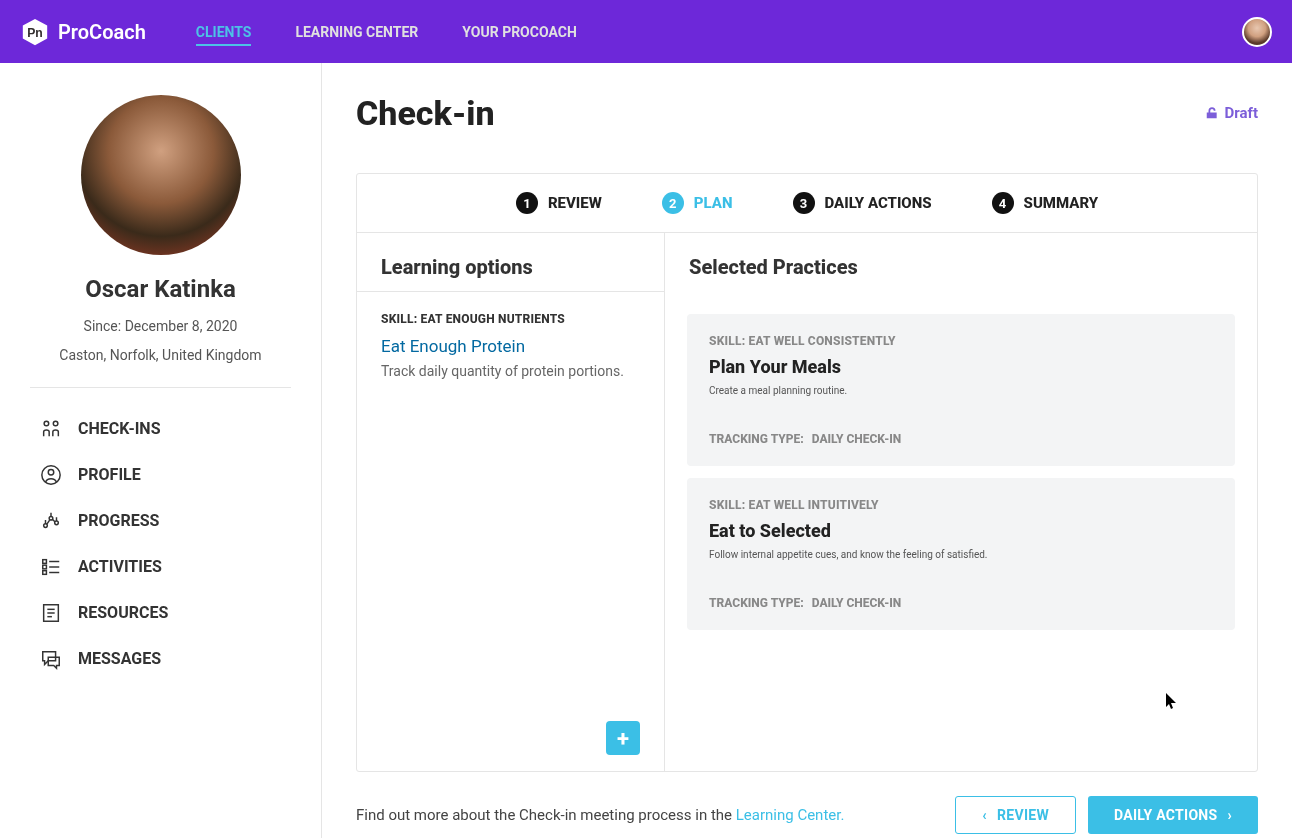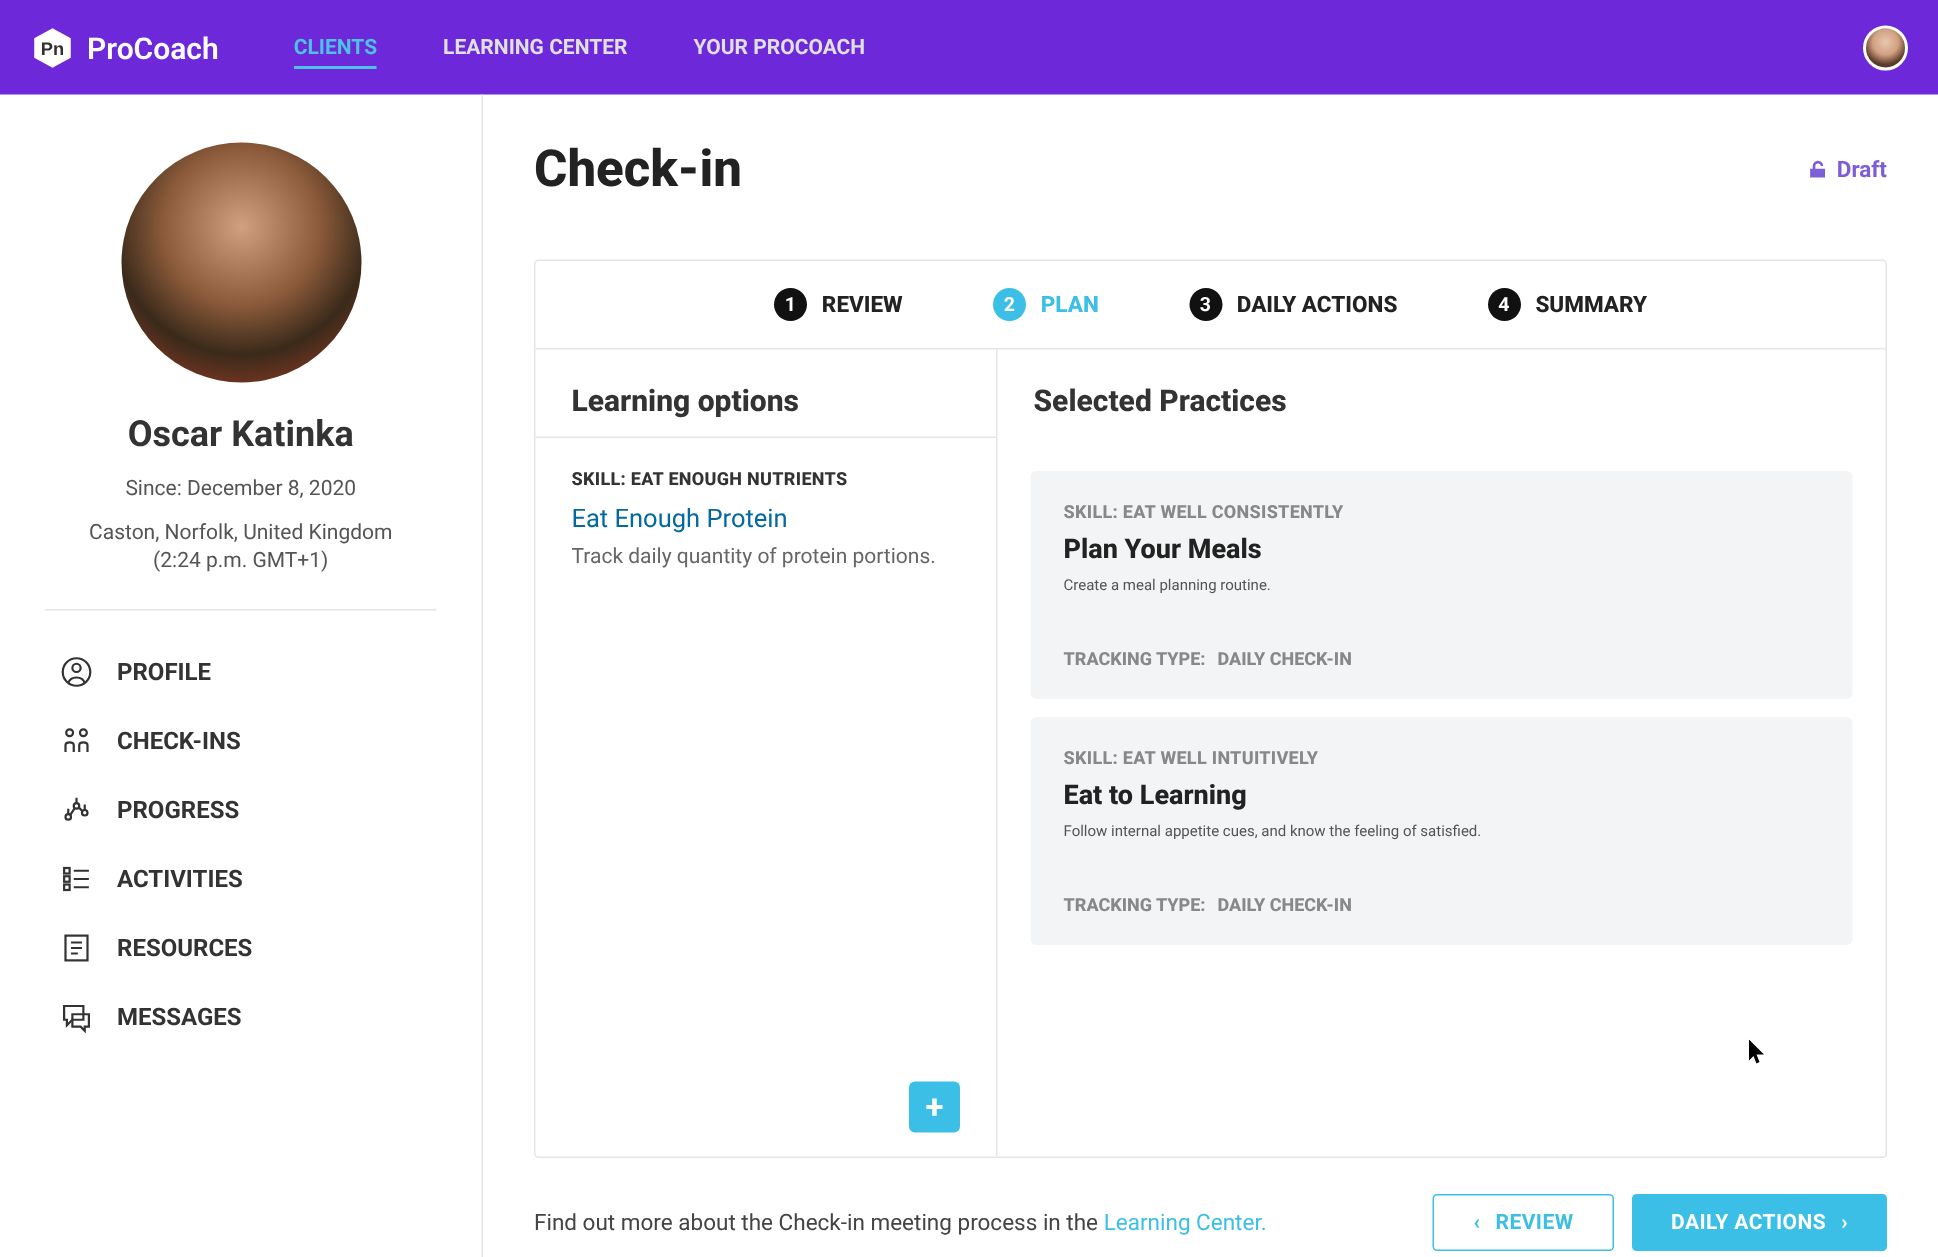--- a/index.html
+++ b/index.html
@@ -98,38 +98,37 @@
 </div>
 
 <div class="app">
   <aside class="sidebar">
     <div class="client-avatar"></div>
     <div class="client-name">Oscar Katinka</div>
     <div class="client-since">
       <span>Since:</span> <span>December 8, 2020</span>
     </div>
     <div class="client-loc">Caston, Norfolk, United Kingdom</div>
-    <div class="client-tz">(2:24 p.m. GMT+1)</div>
     <hr class="sidebar-sep">
     <nav class="sidenav">
+      <div class="item">
+        <svg viewBox="0 0 24 24">
+            <circle cx="7" cy="6" r="2.5"></circle>
+            <circle cx="17" cy="6" r="2.5"></circle>
+            <path d="M4 20v-5c0-1 1-2 3-2s3 1 3 2v5M14 20v-5c0-1 1-2 3-2s3 1 3 2v5"></path>
+          </svg>
+        <span>CHECK-INS</span>
+      </div>
       <div class="item">
         <svg viewBox="0 0 24 24">
             <circle cx="12" cy="12" r="10"></circle>
             <circle cx="12" cy="9" r="3"></circle>
             <path d="M6 20c1-3 4-4 6-4s5 1 6 4"></path>
           </svg>
         <span>PROFILE</span>
-      </div>
-      <div class="item">
-        <svg viewBox="0 0 24 24">
-            <circle cx="7" cy="6" r="2.5"></circle>
-            <circle cx="17" cy="6" r="2.5"></circle>
-            <path d="M4 20v-5c0-1 1-2 3-2s3 1 3 2v5M14 20v-5c0-1 1-2 3-2s3 1 3 2v5"></path>
-          </svg>
-        <span>CHECK-INS</span>
       </div>
       <div class="item">
         <svg viewBox="0 0 24 24">
             <circle cx="6" cy="17" r="2"></circle>
             <circle cx="12" cy="9" r="2"></circle>
             <circle cx="18" cy="14" r="2"></circle>
             <path d="M6 15V11M12 7V3M18 12V8M7.5 15.5l3-4.5M13.5 10l3 3"></path>
           </svg>
         <span>PROGRESS</span>
       </div>
@@ -214,21 +213,21 @@
             <div class="selected-card">
               <div class="skill">SKILL: EAT WELL CONSISTENTLY</div>
               <div class="title">Plan Your Meals</div>
               <div class="desc">Create a meal planning routine.</div>
               <div class="track">
                 <span>TRACKING TYPE:</span><span class="v">DAILY CHECK-IN</span>
               </div>
             </div>
             <div class="selected-card">
               <div class="skill">SKILL: EAT WELL INTUITIVELY</div>
-              <div class="title">Eat to Learning</div>
+              <div class="title">Eat to Selected</div>
               <div class="desc">Follow internal appetite cues, and know the feeling of satisfied.</div>
               <div class="track">
                 <span>TRACKING TYPE:</span><span class="v">DAILY CHECK-IN</span>
               </div>
             </div>
           </div>
         </div>
       </div>
     </div>
 

